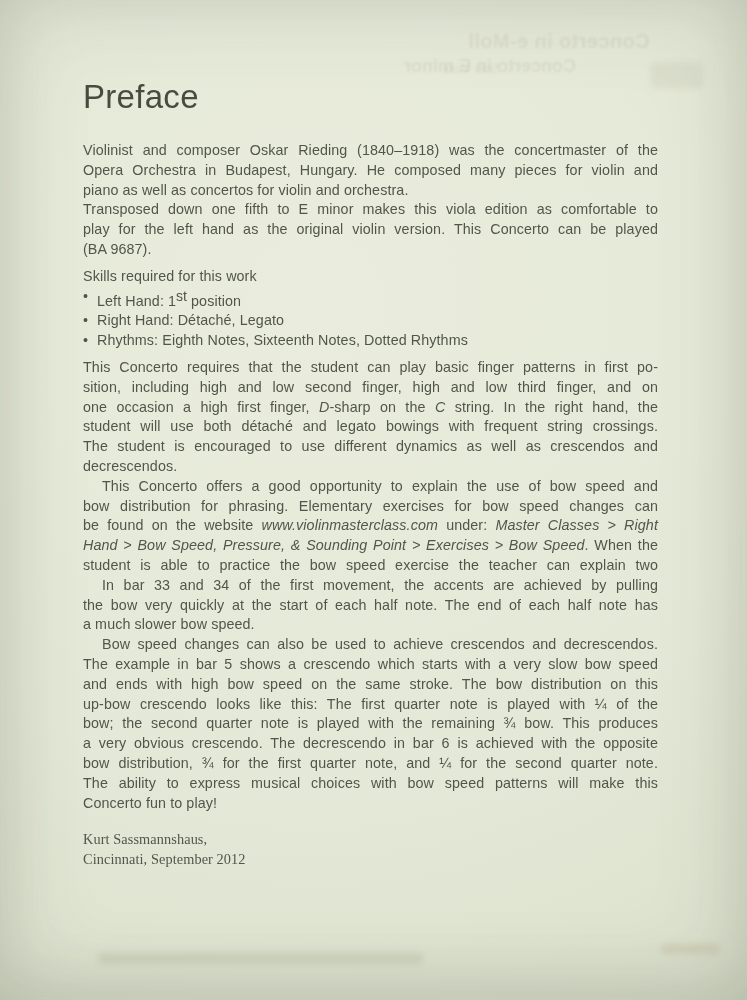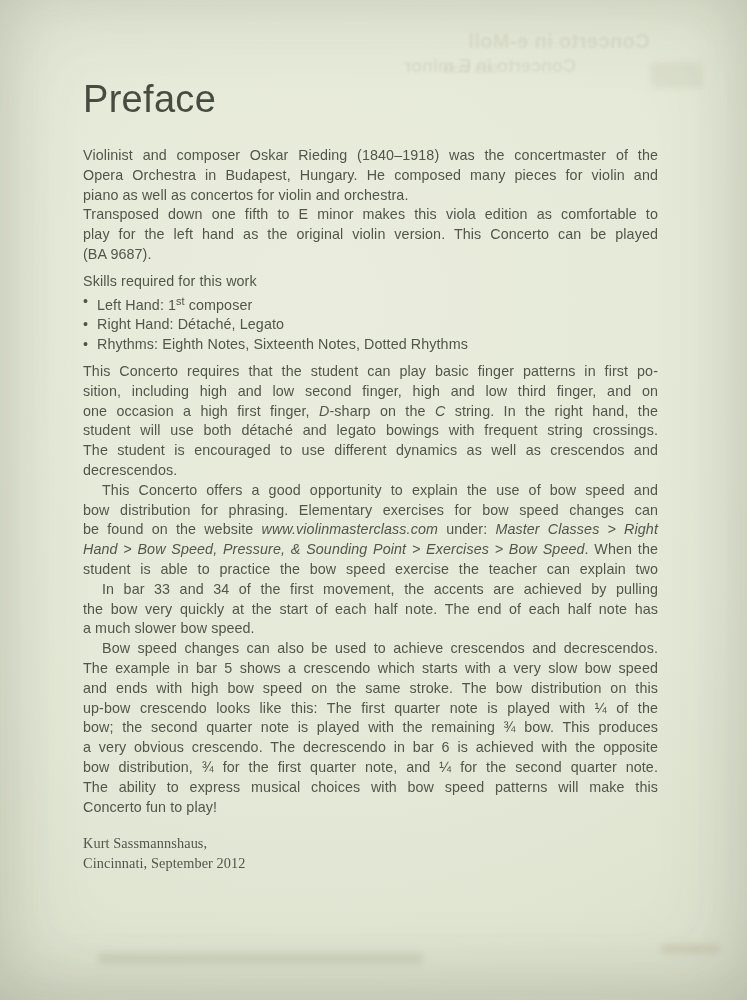--- a/index.html
+++ b/index.html
@@ -37,33 +37,33 @@
   .s2{right:28px;top:944px;width:58px;height:10px;background:rgba(160,130,90,.16);}
   .s3{right:44px;top:62px;width:52px;height:26px;background:rgba(140,140,105,.10);}
   
   .content{
     position:absolute;
     left:83px;top:78px;
     width:575px;
   }
   h1.title{
     margin:0 0 25px 0;
-    font-size:38px;
+    font-size:33px;
     font-weight:400;
     letter-spacing:.3px;
     color:#474c41;
   }
   .flow{font-size:14.3px;line-height:19.8px;letter-spacing:.1px;}
   .block{margin:0;}
   .line{min-height:19.8px;}
   .line.just{text-align:justify;text-align-last:justify;}
   .line.just.last{text-align-last:left;}
   .line.indent{text-indent:19px;}
   .it{font-style:italic;}
-  .sup{font-size:11px;vertical-align:5px;letter-spacing:0;}
+  .sup{font-size:14px;vertical-align:5px;letter-spacing:0;}
   .bullet-row{display:flex;}
   .bullet{width:14px;flex:0 0 14px;}
   [data-name="skills-header"]{margin-top:7px;}
   [data-name="requirements-paragraph"]{margin-top:7px;}
   [data-name="signature"]{margin-top:17px;font-family:Liberation Serif, serif;}
 </style>
 </head>
 <body>
 
 <div class="page" data-name="book-page-photo">
@@ -89,21 +89,21 @@
           <div class="line just" data-name="text-line"><span data-name="text-segment">Transposed down one fifth to E minor makes this viola edition as comfortable to</span></div>
           <div class="line just" data-name="text-line"><span data-name="text-segment">play for the left hand as the original violin version. This Concerto can be played</span></div>
           <div class="line just last" data-name="text-line"><span data-name="text-segment">(BA 9687).</span></div>
         </div>
         <div class="block" data-name="skills-header">
           <div class="line last" data-name="text-line"><span data-name="text-segment">Skills required for this work</span></div>
         </div>
         <div class="block" data-name="skills-list">
           <div class="line bullet-row" data-name="list-item">
             <span class="bullet" data-name="bullet-icon">•</span>
-            <span data-name="list-item-label"><span data-name="text-segment">Left Hand: 1</span><span class="sup" data-name="text-segment">st</span><span data-name="text-segment"> composer</span></span>
+            <span data-name="list-item-label"><span data-name="text-segment">Left Hand: 1</span><span class="sup" data-name="text-segment">st</span><span data-name="text-segment"> position</span></span>
           </div>
           <div class="line bullet-row" data-name="list-item">
             <span class="bullet" data-name="bullet-icon">•</span>
             <span data-name="list-item-label"><span data-name="text-segment">Right Hand: Détaché, Legato</span></span>
           </div>
           <div class="line bullet-row" data-name="list-item">
             <span class="bullet" data-name="bullet-icon">•</span>
             <span data-name="list-item-label"><span data-name="text-segment">Rhythms: Eighth Notes, Sixteenth Notes, Dotted Rhythms</span></span>
           </div>
         </div>

